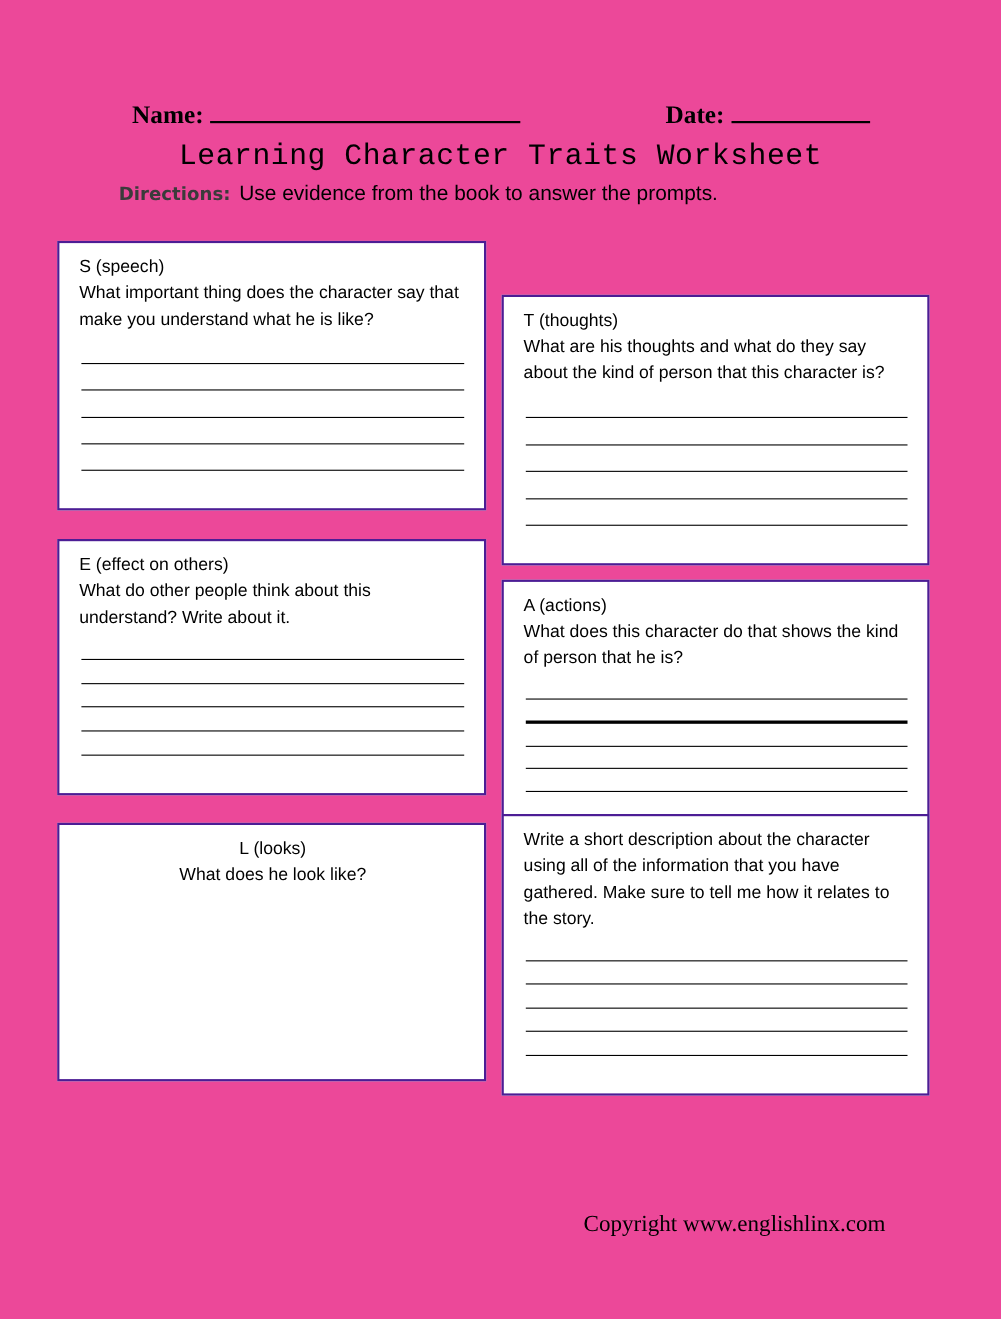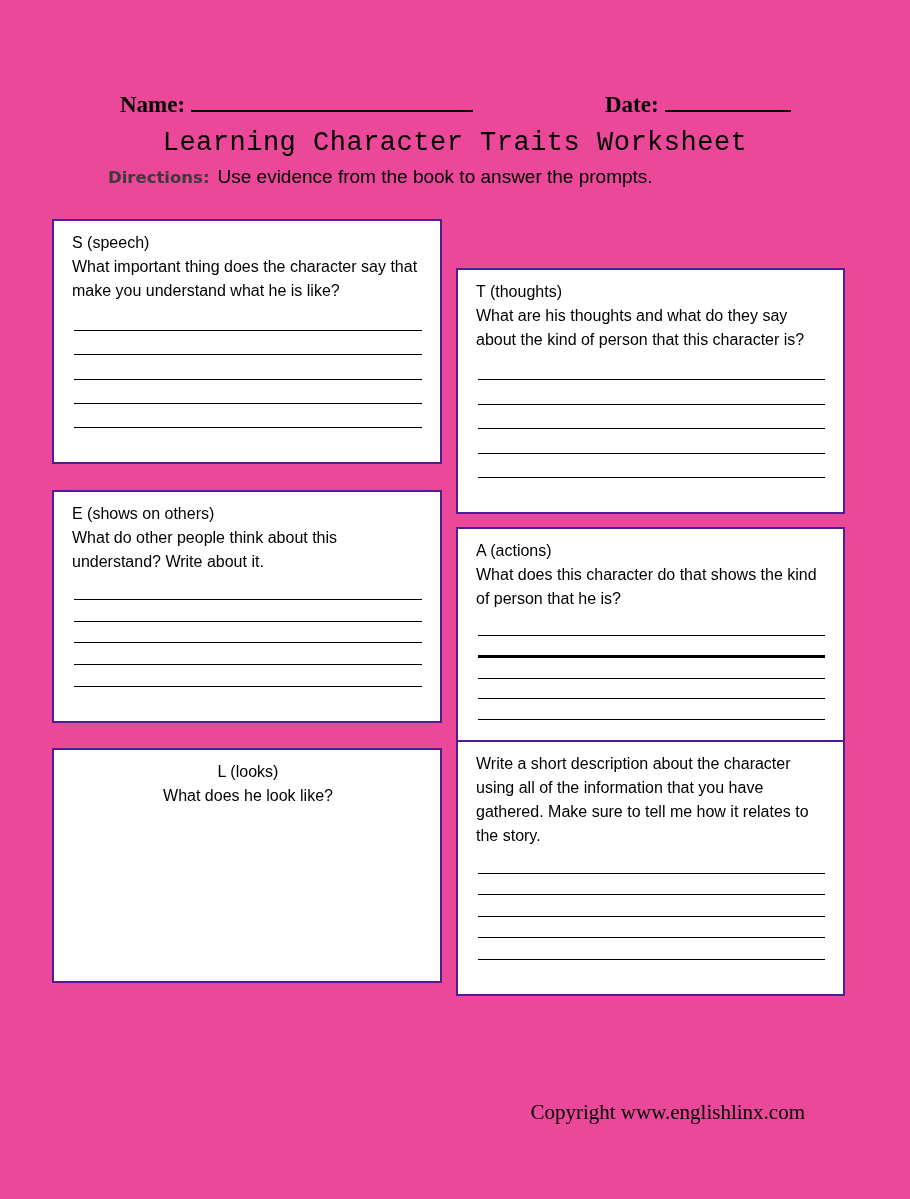--- a/index.html
+++ b/index.html
@@ -148,21 +148,21 @@
     <div class="qlines">
         <div class="wline"></div>
         <div class="wline"></div>
         <div class="wline"></div>
         <div class="wline"></div>
         <div class="wline"></div>
       </div>
   </div>
 
   <div class="qbox box-e">
-    <div class="qhead">E (shows on others)</div>
+    <div class="qhead">E (effect on others)</div>
     <div class="qprompt">What do other people think about this understand? Write about it.</div>
     <div class="qlines">
         <div class="wline"></div>
         <div class="wline"></div>
         <div class="wline"></div>
         <div class="wline"></div>
         <div class="wline"></div>
       </div>
   </div>
 

